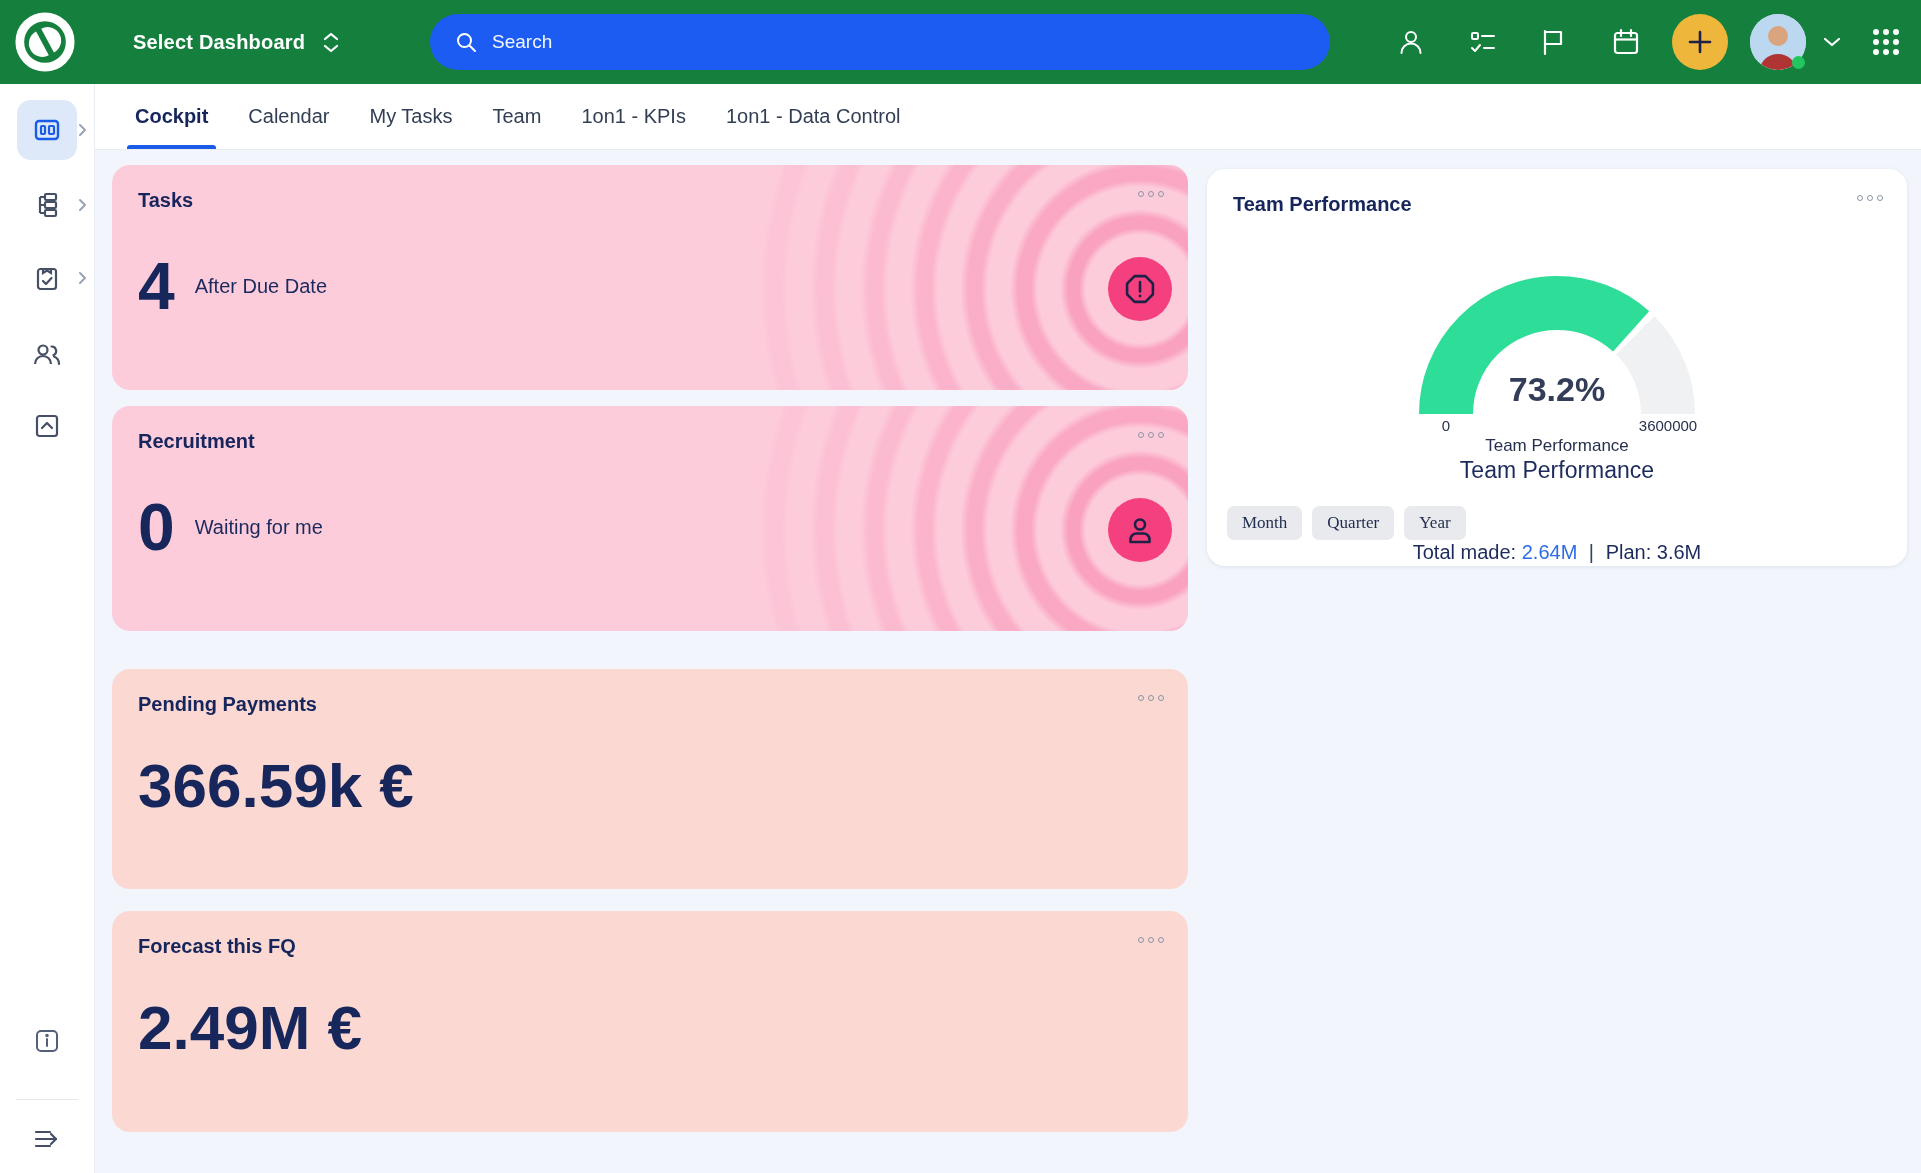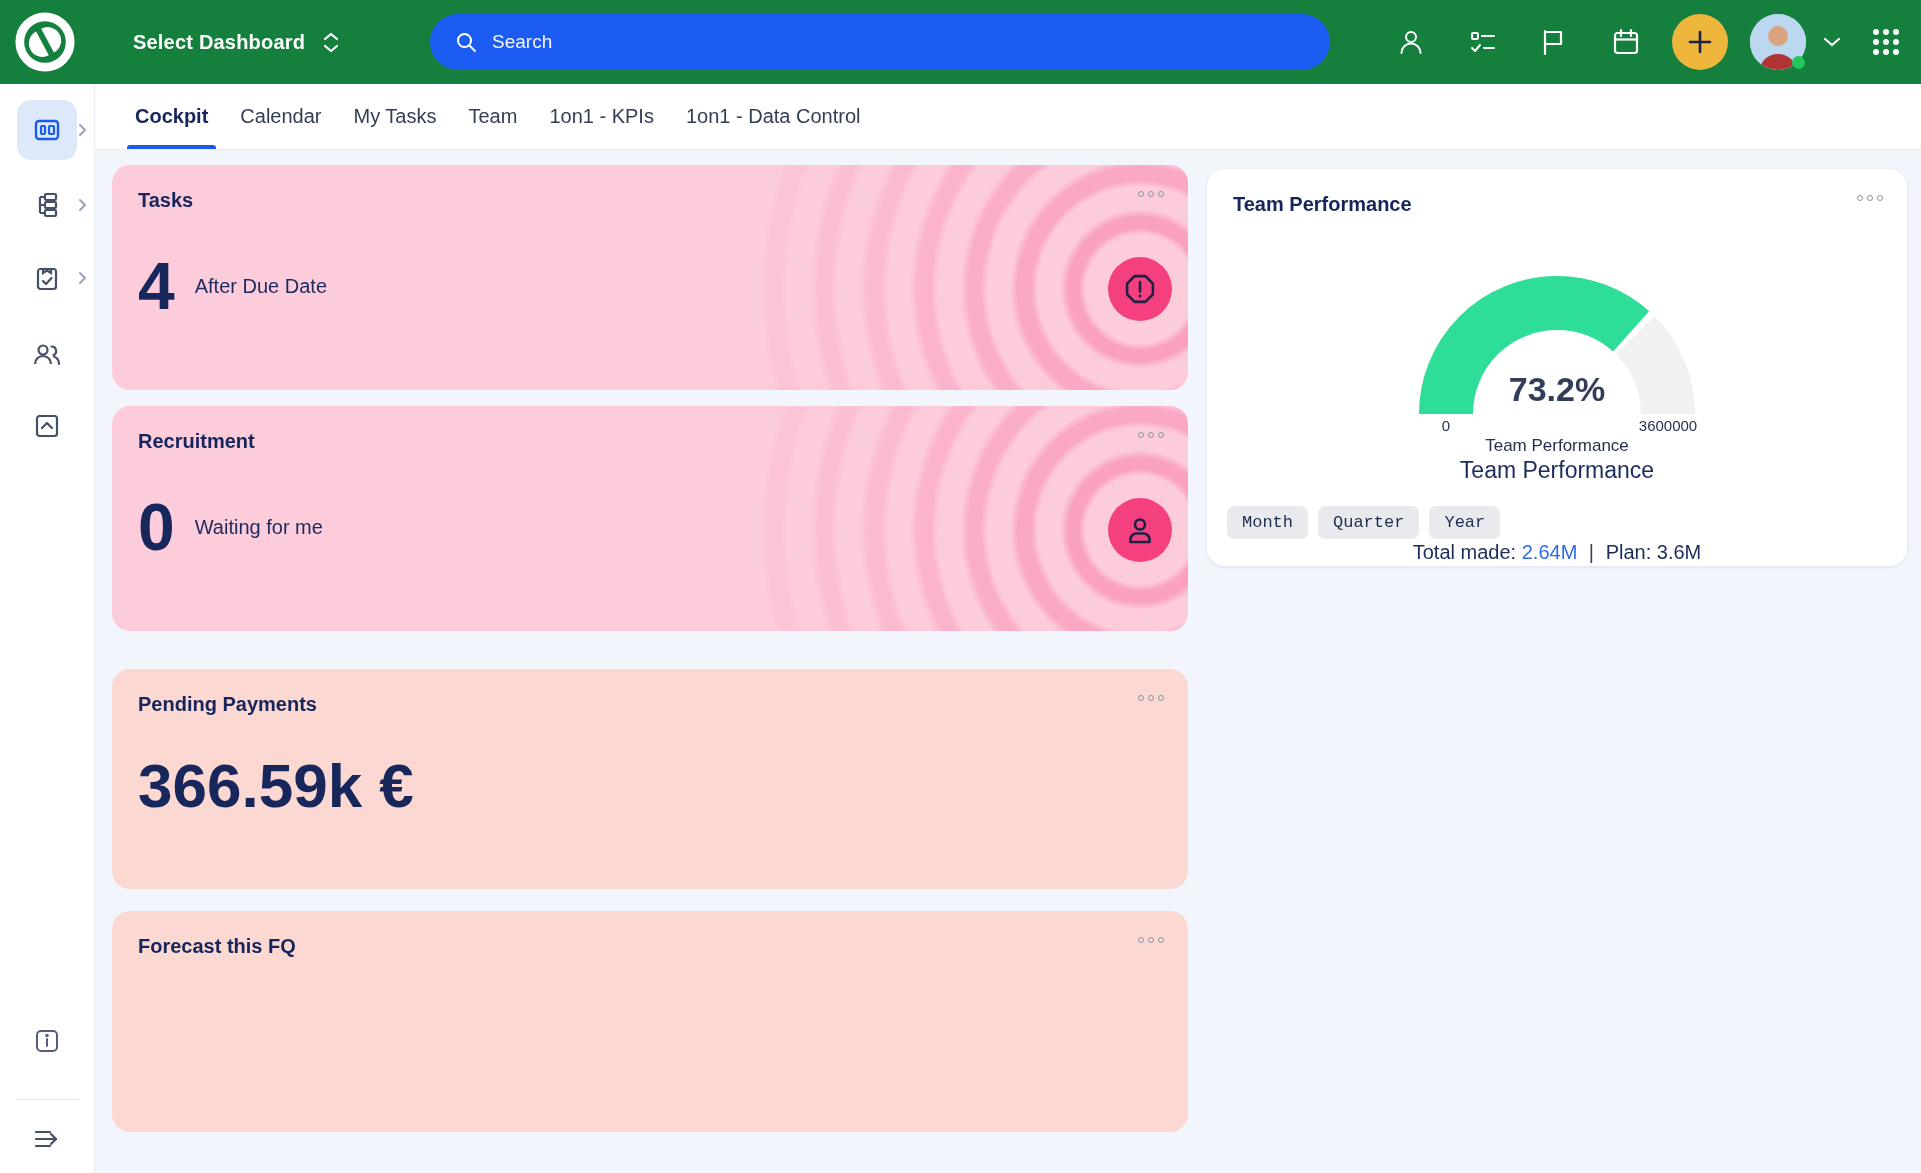--- a/index.html
+++ b/index.html
@@ -21,21 +21,21 @@
   .status-dot { position:absolute; left:1792px; top:56px; width:13px; height:13px; border-radius:50%; background:#22c55e; }
 
   
   .sidebar { position:absolute; top:84px; left:0; width:95px; height:1089px; background:#ffffff; border-right:1px solid #e9eef5; z-index:5; }
   .side-item { position:absolute; left:17px; width:60px; height:60px; border-radius:14px; display:flex; align-items:center; justify-content:center; cursor:pointer; }
   .side-item.active { background:#dde9f9; }
   .side-chev { position:absolute; left:78px; width:14px; height:60px; display:flex; align-items:center; color:#9aa3b5; font-size:14px; }
   .side-divider { position:absolute; left:16px; top:1015px; width:62px; height:1px; background:#e4e9f0; }
 
   
-  .tabbar { position:absolute; top:84px; left:95px; width:1826px; height:66px; background:#ffffff; border-bottom:1px solid #e7ebf2; display:flex; align-items:stretch; padding-left:38px; gap:28px; z-index:4;text-align:center; }
+  .tabbar { position:absolute; top:84px; left:95px; width:1826px; height:66px; background:#ffffff; border-bottom:1px solid #e7ebf2; display:flex; align-items:stretch; padding-left:38px; gap:36px; z-index:4;text-align:center; }
   .tab { position:relative; display:flex; align-items:center; font-size:20px; color:#323e54; cursor:pointer; padding:0 2px; }
   .tab.active { color:#16265c; font-weight:700; }
   .tab.active::after { content:""; position:absolute; left:-6px; right:-6px; bottom:0; height:4px; background:#1a5ce8; border-radius:3px 3px 0 0; }
 
   
   .content { position:absolute; top:150px; left:95px; width:1826px; height:1023px; background:#f2f6fc; }
   .card { position:absolute; border-radius:18px; overflow:hidden; }
   .card-title { position:absolute; left:26px; top:24px; font-size:20px; font-weight:700; color:#16265c; }
   .dots { position:absolute; right:24px; top:26px; display:flex; gap:4px; cursor:pointer; }
   .dots span { width:6px; height:6px; border:1.5px solid #8b94a6; border-radius:50%; display:block; }
@@ -76,21 +76,21 @@
   .badge-circle { position:absolute; left:996px; top:92px; width:64px; height:64px; border-radius:50%; background:#f4407f; display:flex; align-items:center; justify-content:center; }
 
   
   .gauge-wrap { position:absolute; left:200px; top:95px; width:300px; height:195px; }
   .gauge-pct { position:absolute; left:0; top:106px; width:100%; text-align:center; font-size:34px; font-weight:700; color:#333d5a; }
   .gauge-min { position:absolute; left:14px; top:153px; width:50px; text-align:center; font-size:15px; color:#27314f; }
   .gauge-max { position:absolute; left:206px; top:153px; width:110px; text-align:center; font-size:15px; color:#27314f; }
   .gauge-label { position:absolute; left:0; top:172px; width:100%; text-align:center; font-size:17px; color:#27314f; }
   .perf-subtitle { position:absolute; left:0; top:288px; width:100%; text-align:center; font-size:23px; color:#1c2b5c; }
   .period-row { position:absolute; left:20px; top:337px; display:flex; gap:10px; }
-  .period-btn { background:#e8eaee; border:none; border-radius:7px; padding:7px 15px; font-size:17px; color:#1f2c4d; font-family:Liberation Mono, monospace; cursor:pointer; }
+  .period-btn { background:#e8eaee; border:none; border-radius:7px; padding:7px 15px; font-size:17px; color:#1f2c4d; font-family:Liberation Serif, serif; cursor:pointer; }
   .total-line { position:absolute; left:0; top:372px; width:100%; text-align:center; font-size:20px; color:#1c2b5c; }
   .total-line .link { color:#2e6ce6; cursor:pointer; }
   .total-line .sep { color:#33405e; padding:0 6px; }
 
   svg { display:block; }
 </style>
 </head>
 <body>
 
 <div class="header">
@@ -360,20 +360,21 @@
     <div class="big-value">366.59k €</div>
   </div>
 
   <div class="card card-salmon forecast-card">
     <div class="card-title">Forecast this FQ</div>
     <div class="dots">
         <span></span>
         <span></span>
         <span></span>
       </div>
+    <div class="big-value">2.49M €</div>
   </div>
 
   <div class="card card-white perf-card">
     <div class="card-title">Team Performance</div>
     <div class="dots">
         <span></span>
         <span></span>
         <span></span>
       </div>
 

